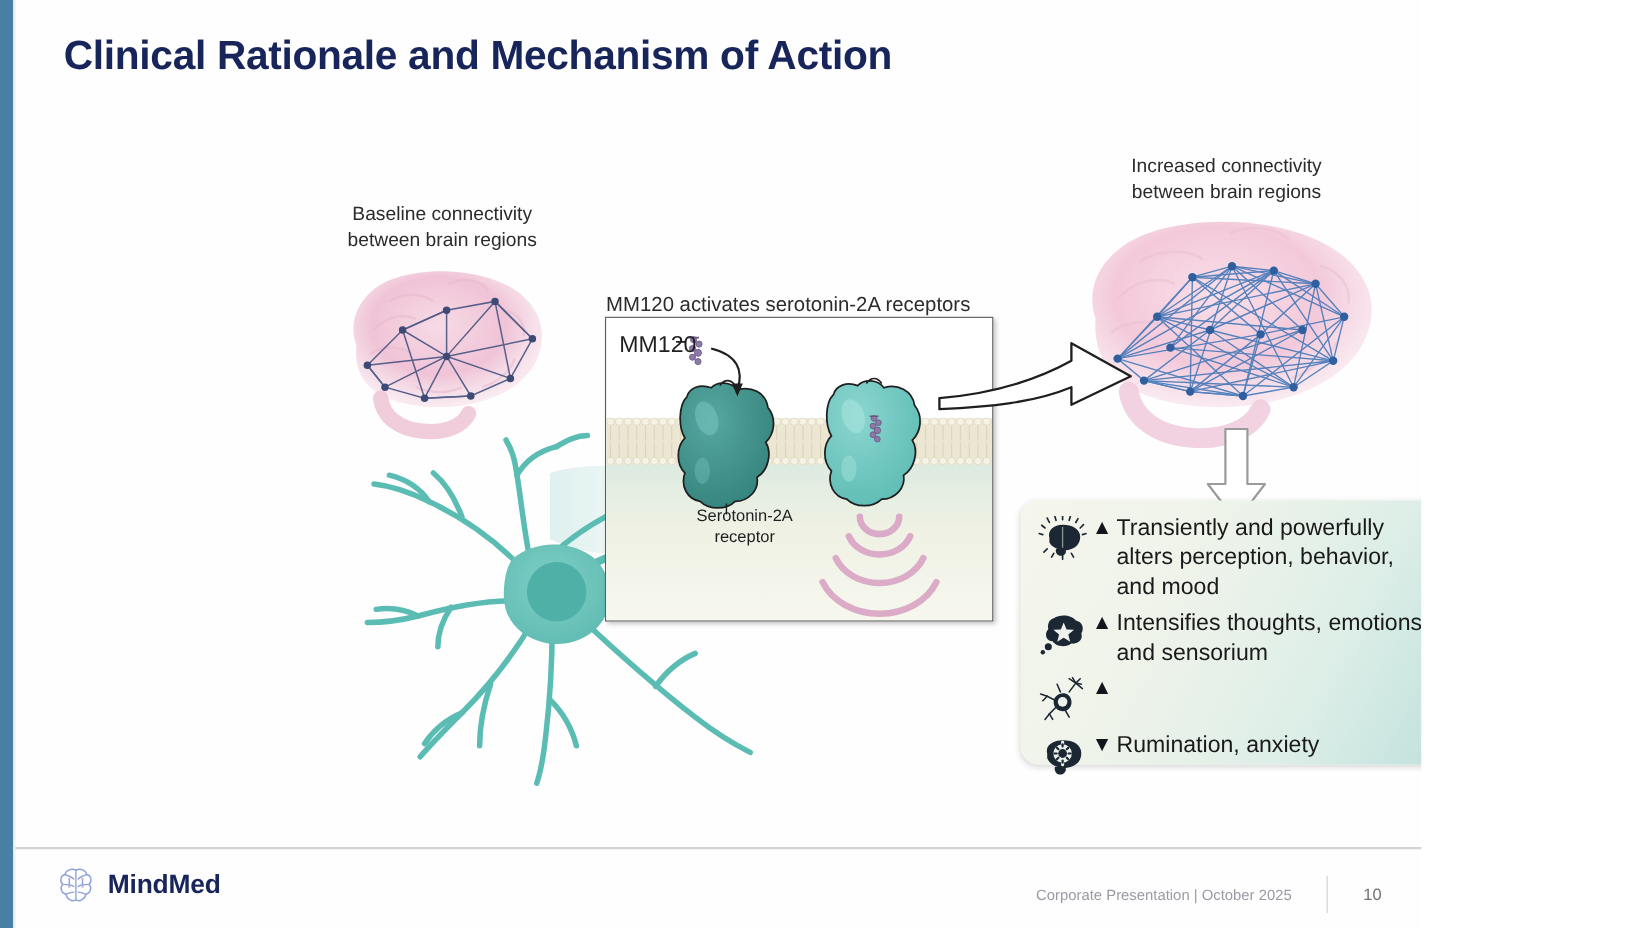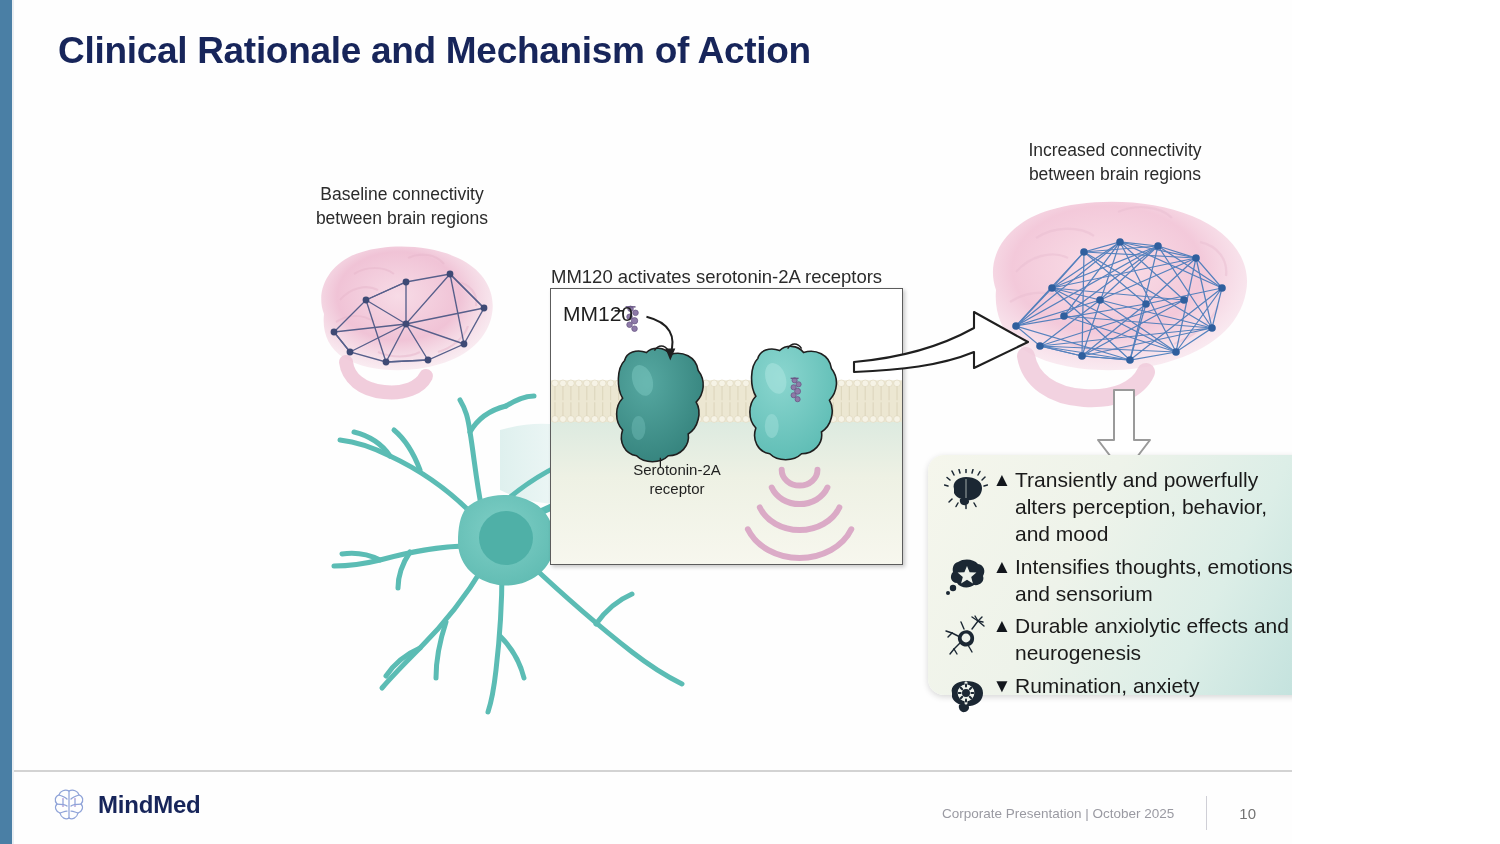--- a/index.html
+++ b/index.html
@@ -610,21 +610,20 @@
               <path d="M10 34 L6 39"></path>
               <path d="M10 34 L13 39"></path>
             <path d="M24 30 L28 37"></path>
               <path d="M20 14 L17 7"></path>
           </g>
           <path d="M16 18 C21 13 29 15 30 22 C31 29 25 33 19 31 C14 29 12 22 16 18 Z" fill="#1b2733"></path>
           <circle cx="22" cy="23" r="4.4" fill="#eef2ec"></circle>
         </svg>
       </span>
       <span class="effect-arrow">▲</span>
-      <span class="effect-text">Durable anxiolytic effects and neurogenesis</span>
     </div>
 
     <div class="effect-row">
       <span class="effect-icon">
         <svg viewBox="0 0 44 42">
           <path d="M8 18 C6 11 13 6 22 6 C32 6 39 10 39 18 C39 25 34 30 26 31
                    C18 32 10 28 8 22 Z" fill="#1b2733"></path>
           <path d="M15 30 C14 34 17 38 21 37 C25 36 26 32 24 30 Z" fill="#1b2733"></path>
           <circle cx="22" cy="18" r="8.4" fill="#eef2ec"></circle>
           <circle cx="22" cy="18" r="4" fill="#1b2733"></circle>

